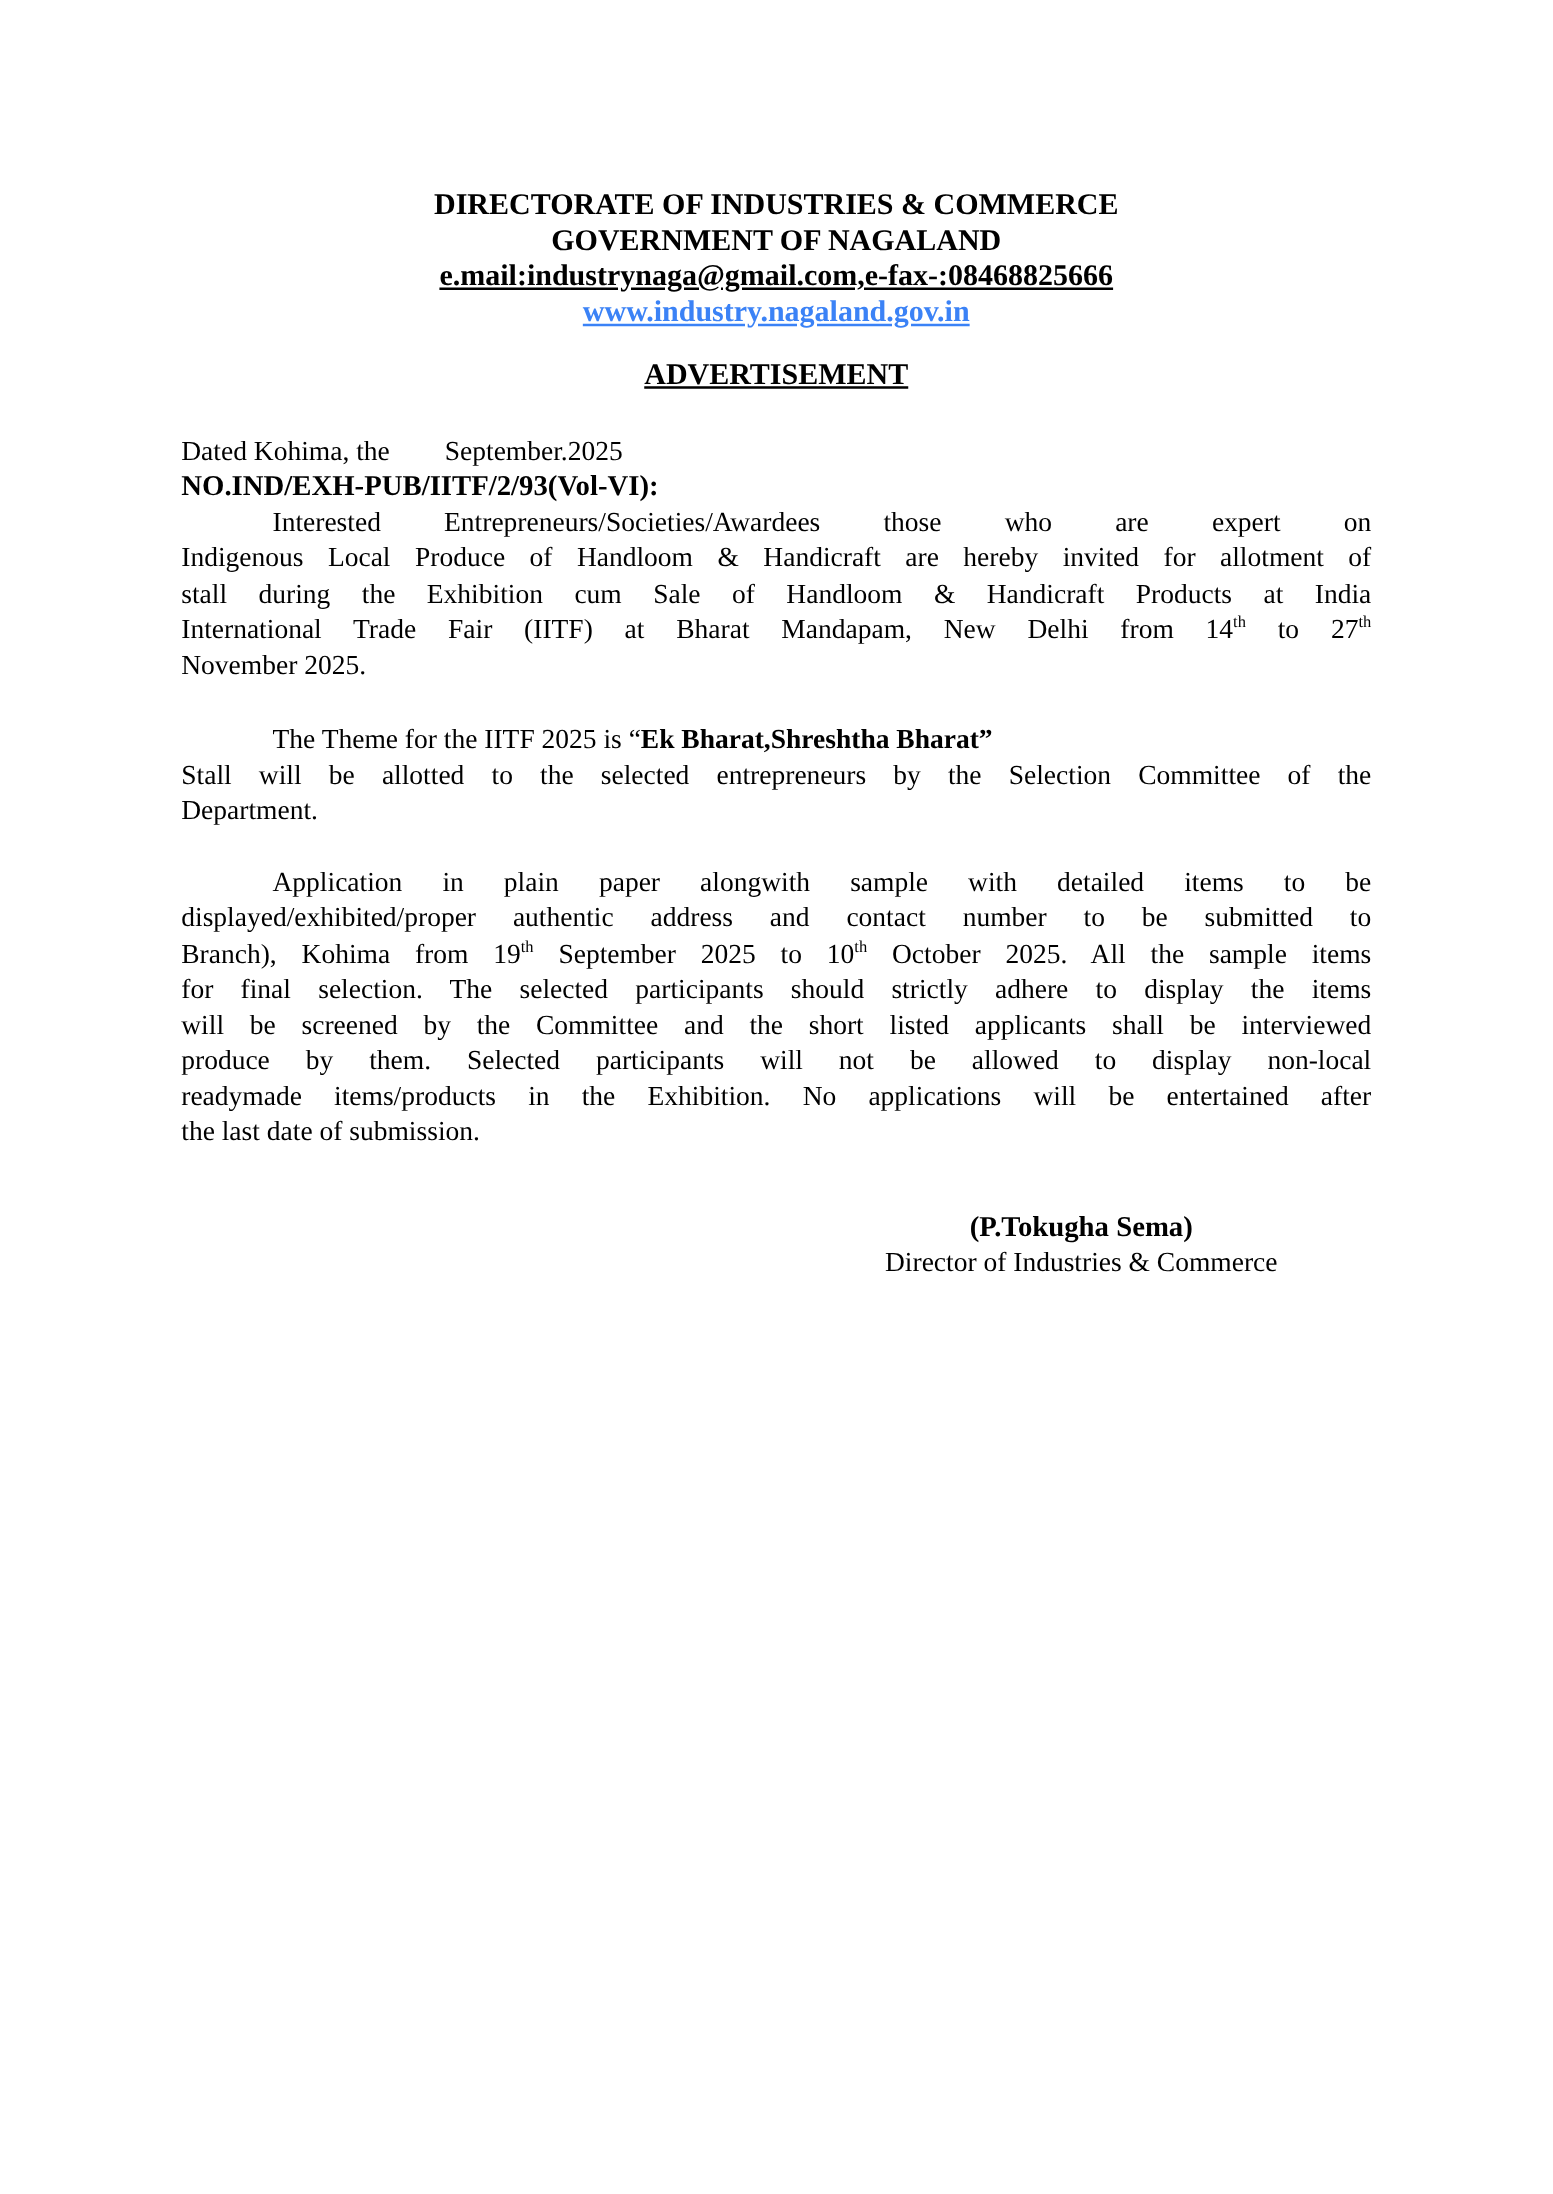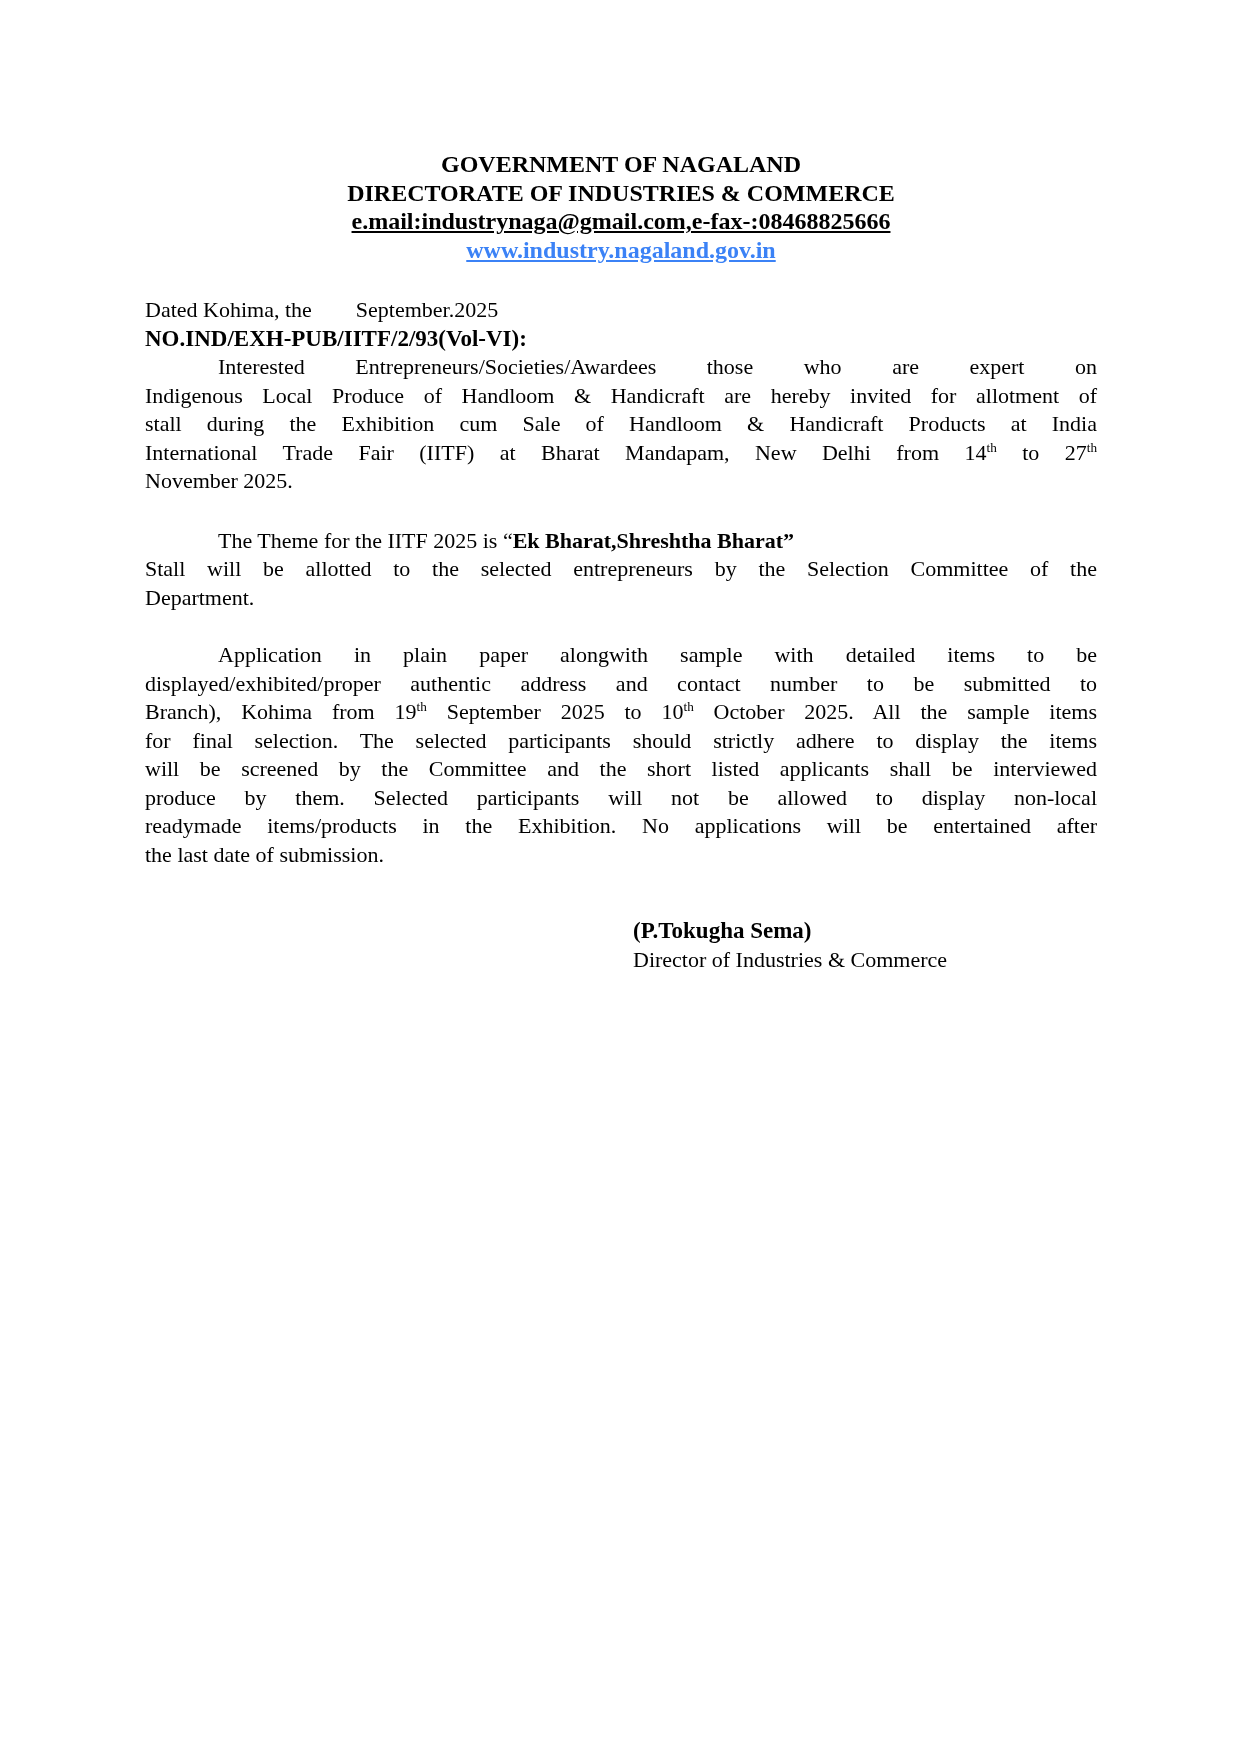--- a/index.html
+++ b/index.html
@@ -57,39 +57,42 @@
     line-height: 28.5px;
     margin-top: 31px;
     text-indent: 73px;
   }
   .mt-para2 { }
   .mt-para3 { margin-top: 29px; }
   .signature {
     margin-top: 48px;
     margin-left: 488px;
     width: 464px;
-    text-align: left;
+    text-align: center;
     font-size: 22px;
     line-height: 28.5px;
   }
   .signature .name { font-weight: bold; font-size: 23px; }
   sup { font-size: 0.6em; vertical-align: super; line-height: 0; }
 </style>
 </head>
 <body>
 
 <div class="page">
 
   <div class="letterhead">
+    <div>DIRECTORATE OF INDUSTRIES &amp; COMMERCE</div>
     <div>GOVERNMENT OF NAGALAND</div>
-    <div>DIRECTORATE OF INDUSTRIES &amp; COMMERCE</div>
     <div><span class="u">e.mail:industrynaga@gmail.com,e-fax-:08468825666</span></div>
     <div><span class="weblink">www.industry.nagaland.gov.in</span></div>
   </div>
 
+  <div class="doc-title">
+    <span class="u">ADVERTISEMENT</span>
+  </div>
 
   <div class="date-line">
     <span>Dated Kohima, the</span><span class="date-gap"></span><span>September.2025</span>
   </div>
 
   <div class="ref-line">NO.IND/EXH-PUB/IITF/2/93(Vol-VI):</div>
 
   <div class="para indent-first">
       <div class="ln">Interested Entrepreneurs/Societies/Awardees those who are expert on</div>
       <div class="ln">Indigenous Local Produce of Handloom &amp; Handicraft are hereby invited for allotment of</div>

